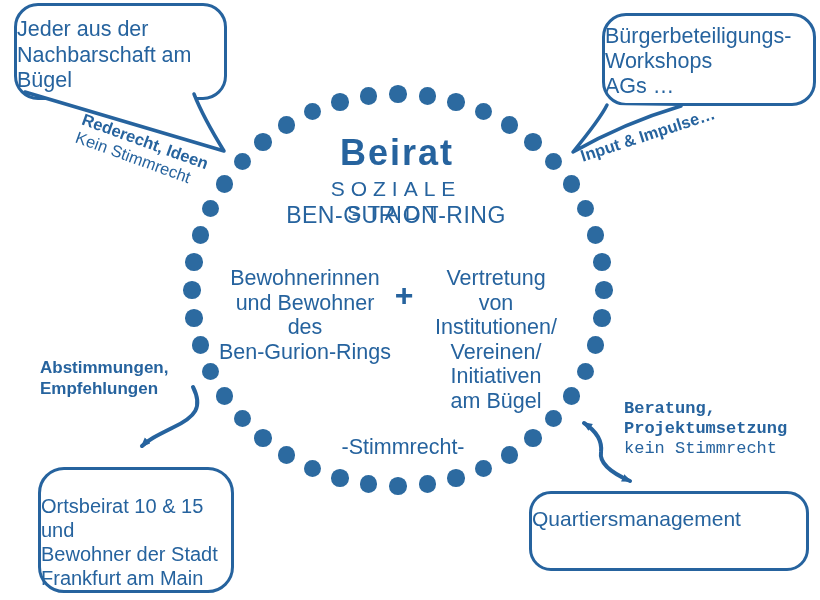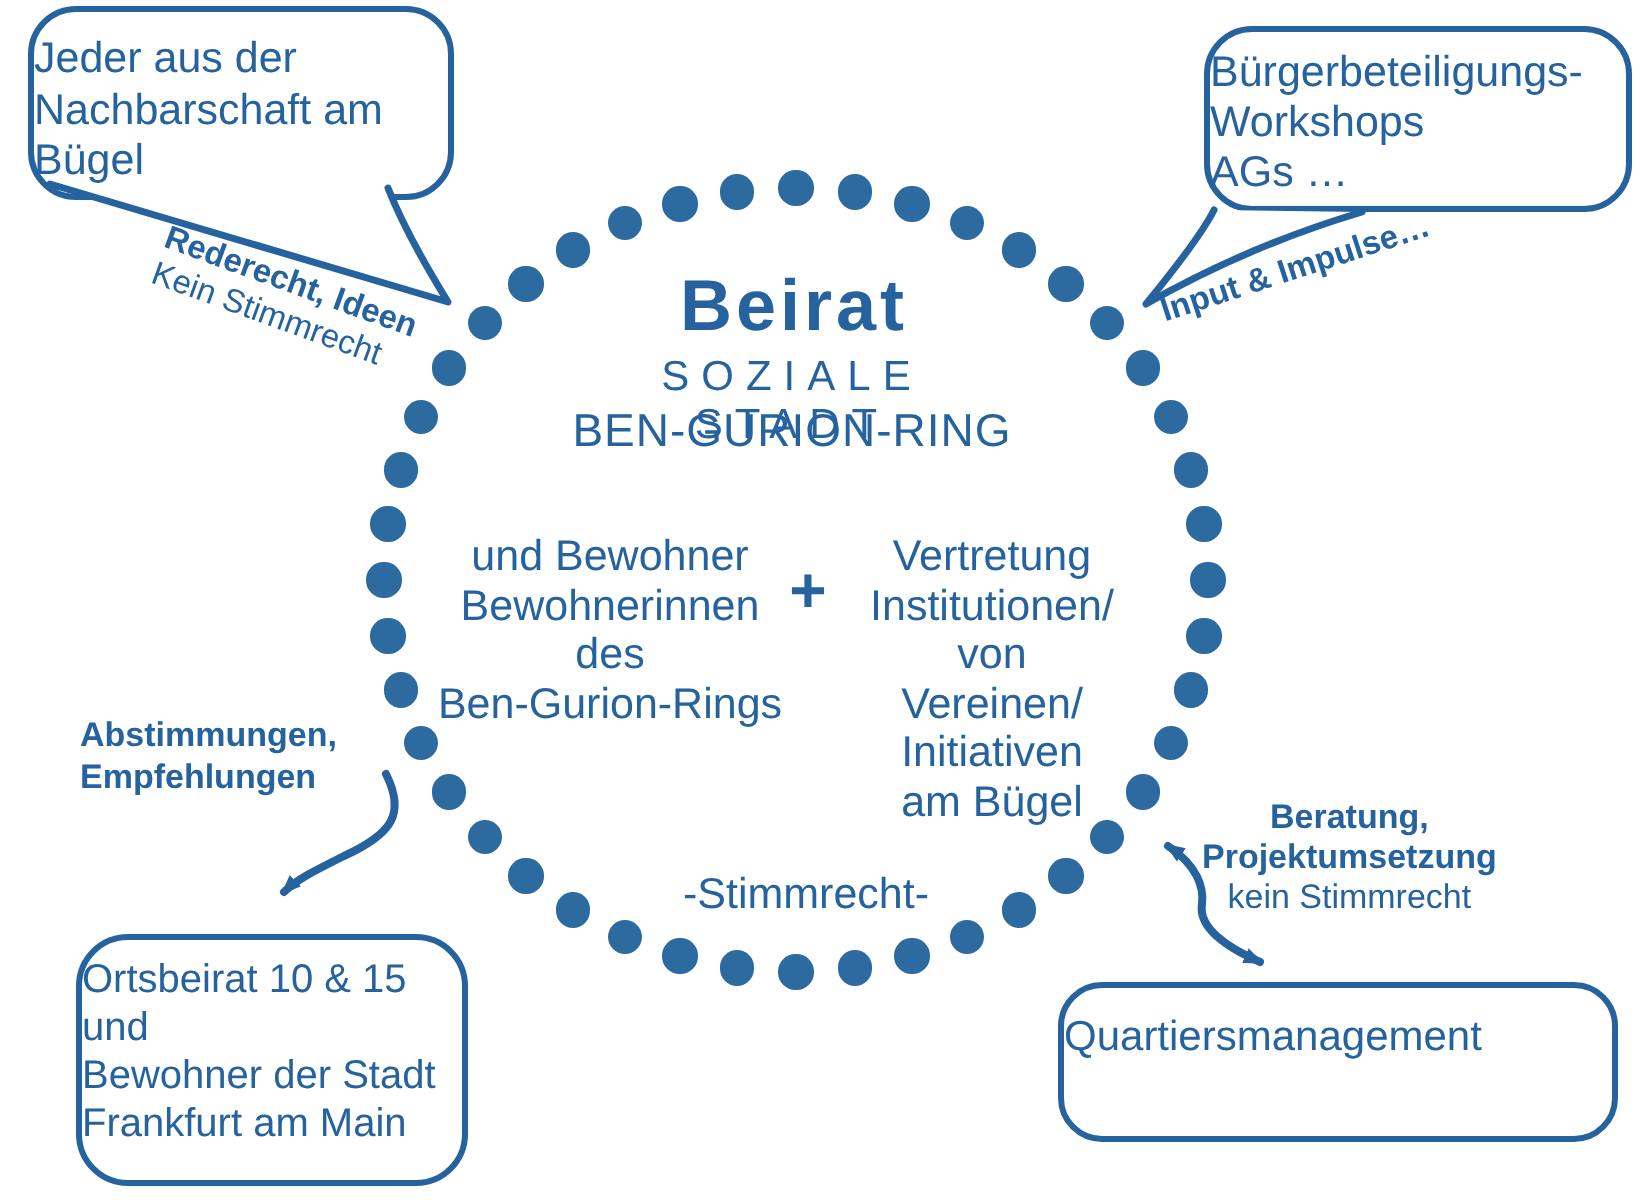--- a/index.html
+++ b/index.html
@@ -12,42 +12,42 @@
   .abs{position:absolute;}
   
   .bubble,.rbox{
     position:absolute;background:#fff;border:3.5px solid var(--accent);
     box-sizing:border-box;text-align:left;color:var(--accent);
   }
   .bubble{border-radius:24px;font-size:21.5px;line-height:25.5px;}
   .rbox{border-radius:26px;}
   #bubble-tl{left:14px;top:3px;width:213px;height:97px;padding-top:11px;}
   #bubble-tr{left:602px;top:13px;width:214px;height:93px;padding-top:8px;line-height:25px;}
-  #box-bl{left:38px;top:467px;width:196px;height:126px;font-size:20px;line-height:24px;padding-top:8px;}
+  #box-bl{left:38px;top:467px;width:196px;height:126px;font-size:20px;line-height:24px;padding-top:24px;}
   #box-br{left:529px;top:491px;width:280px;height:80px;font-size:21px;line-height:26px;padding-top:12px;border-radius:22px;}
   
   #vector-layer{position:absolute;left:0;top:0;pointer-events:none;}
   
   .ring-dot{position:absolute;width:17.5px;height:17.5px;border-radius:50%;background:var(--dot);}
   
   #center-title{left:297px;top:132px;width:200px;text-align:center;font-size:36px;font-weight:bold;letter-spacing:2px;}
   #center-sub1{left:284px;top:177px;width:224px;text-align:center;font-size:21px;letter-spacing:6px;}
   #center-sub2{left:286px;top:202px;width:220px;text-align:center;font-size:23px;letter-spacing:0.5px;}
   .col-group{position:absolute;text-align:center;font-size:21.5px;line-height:24.5px;}
   #group-left{left:212px;top:266px;width:186px;}
   #group-right{left:404px;top:266px;width:184px;}
   #plus-sign{left:386px;top:277px;width:36px;text-align:center;font-size:32px;font-weight:bold;}
   #voting-note{left:328px;top:435px;width:150px;text-align:center;font-size:21.5px;}
   
   .ann{position:absolute;font-size:17px;line-height:20px;}
   .ann b{font-weight:bold;}
   #ann-tl{left:86px;top:110px;transform:rotate(20deg);transform-origin:0 0;font-size:16.5px;line-height:19px;}
   #ann-tr{left:581px;top:146px;transform:rotate(-18deg);transform-origin:0 50%;font-size:16.5px;font-weight:bold;}
   #ann-left{left:40px;top:357px;width:136px;text-align:left;font-weight:bold;line-height:21px;}
-  #ann-right{left:601px;top:399px;text-align:center;line-height:20px;}
+  #ann-right{left:624px;top:399px;text-align:left;line-height:20px;font-family:Liberation Mono, monospace;}
 </style>
 </head>
 <body>
 
 <div id="stage" style="--accent: #26639e; --dot: #2c6aa0;">
 
   <div id="bubble-tl" class="bubble">
     <div>Jeder aus der</div>
     <div>Nachbarschaft am</div>
     <div>Bügel</div>
@@ -147,32 +147,32 @@
       <div class="ring-dot" style="left: 303.675px; top: 102.962px;"></div>
       <div class="ring-dot" style="left: 331.213px; top: 93.1894px;"></div>
       <div class="ring-dot" style="left: 359.933px; top: 87.245px;"></div>
     </div>
 
   <div id="center-title" class="abs">Beirat</div>
   <div id="center-sub1" class="abs">SOZIALE STADT</div>
   <div id="center-sub2" class="abs">BEN-GURION-RING</div>
 
   <div id="group-left" class="col-group">
+    <div>Bewohnerinnen</div>
     <div>und Bewohner</div>
-    <div>Bewohnerinnen</div>
     <div>des</div>
     <div>Ben-Gurion-Rings</div>
   </div>
 
   <div id="plus-sign" class="abs">+</div>
 
   <div id="group-right" class="col-group">
     <div>Vertretung</div>
+    <div>von</div>
     <div>Institutionen/</div>
-    <div>von</div>
     <div>Vereinen/</div>
     <div>Initiativen</div>
     <div>am Bügel</div>
   </div>
 
   <div id="voting-note" class="abs">-Stimmrecht-</div>
 
 </div>
 
 </body></html>

